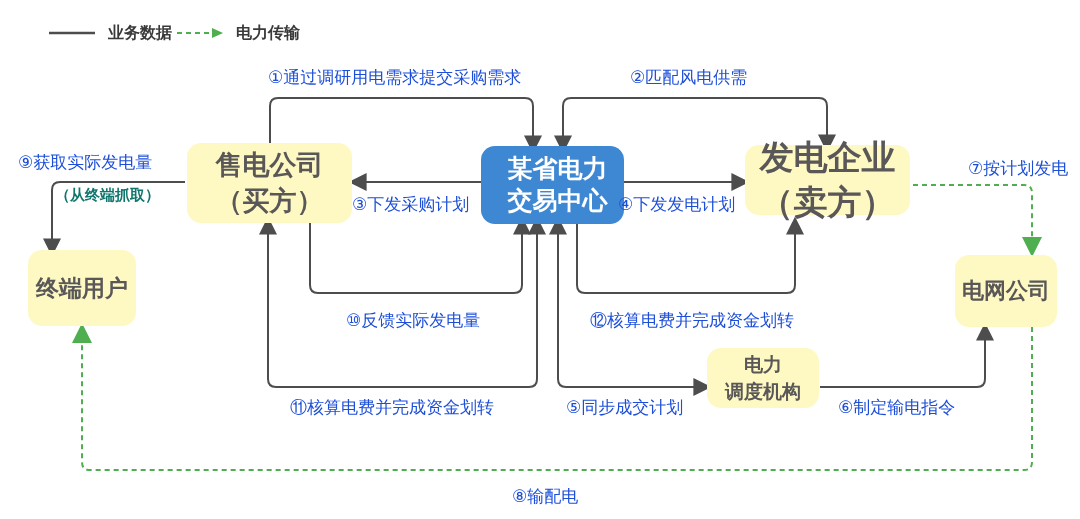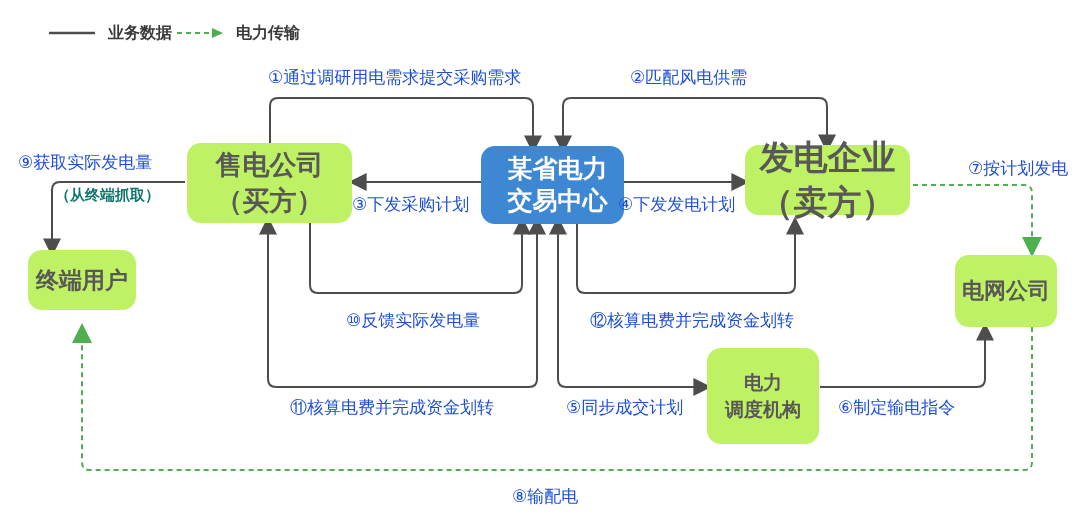--- a/index.html
+++ b/index.html
@@ -2,31 +2,31 @@
 <html><head>
 <meta charset="utf-8">
 <style>
   html,body{margin:0;padding:0;background:#ffffff;}
   #stage{
     position:relative;width:1080px;height:519px;background:#ffffff;overflow:hidden;
     font-family:"DejaVu Sans","Liberation Sans",sans-serif;
   }
   #connectors{position:absolute;left:0;top:0;width:1080px;height:519px;}
   .node{
-    position:absolute;border-radius:14px;background:#bef264;color:#595757;
+    position:absolute;border-radius:14px;background:#fef9c3;color:#595757;
     display:flex;flex-direction:column;align-items:center;justify-content:center;
     font-weight:700;text-align:center;
   }
   .node.primary{background:#3e87d2;color:#ffffff;}
   .n-seller{left:187px;top:143px;width:165px;height:80px;font-size:27px;line-height:1.32;}
   .n-center{left:481px;top:146px;width:133px;height:78px;font-size:25px;line-height:1.3;padding-left:10px;}
   .n-generator{left:745px;top:145px;width:165px;height:70px;font-size:34px;line-height:1.32;}
-  .n-enduser{left:28px;top:250px;width:108px;height:60px;font-size:23px;}
+  .n-enduser{left:28px;top:250px;width:108px;height:76px;font-size:23px;}
   .n-grid{left:955px;top:255px;width:102px;height:72px;font-size:22px;}
-  .n-dispatch{left:707px;top:348px;width:112px;height:96px;font-size:19px;line-height:1.4;}
+  .n-dispatch{left:707px;top:348px;width:112px;height:60px;font-size:19px;line-height:1.4;}
   .elabel{
     position:absolute;font-size:17px;font-weight:400;color:#1d4ed8;white-space:nowrap;
     letter-spacing:0px;
   }
   .esub{position:absolute;font-size:15px;font-weight:600;color:#0f766e;white-space:nowrap;}
   .legend{position:absolute;left:48px;top:22px;display:flex;flex-direction:row;gap:4px;}
   .legend-row{display:flex;align-items:center;gap:12px;height:22px;}
   .legend-text{font-size:16px;font-weight:600;color:#3a3a3a;white-space:nowrap;}
 </style>
 </head>

